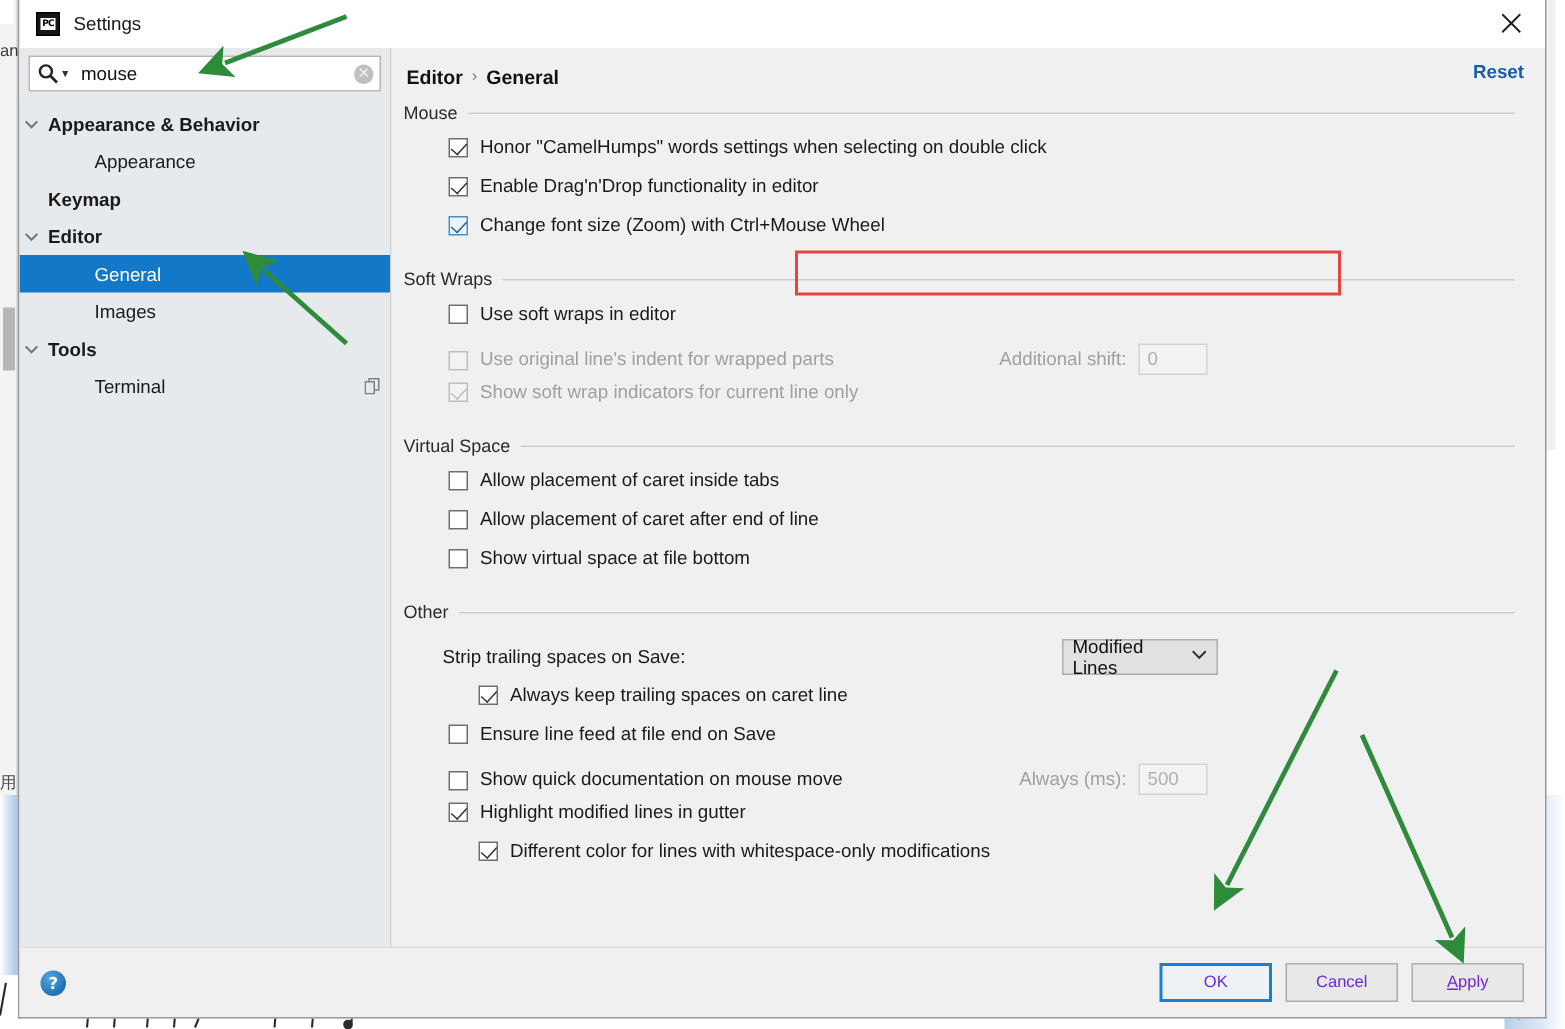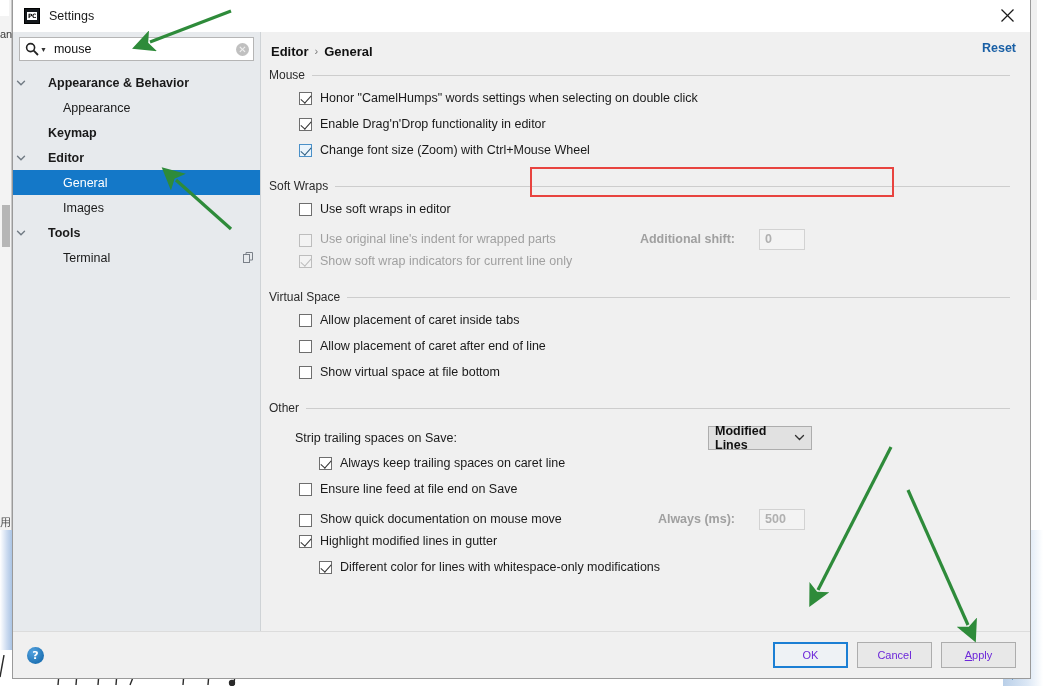--- a/index.html
+++ b/index.html
@@ -144,21 +144,21 @@
     position: relative; padding-right: 6px;
   }
   .tree-row.selected { background: #1478c8; color: #ffffff; }
   .tw {
     width: 15px; flex: 0 0 15px; display: flex;
     align-items: center; justify-content: center;
     color: #707a83;
   }
   .tree-label { white-space: nowrap; }
   .tree-row.group .tree-label { font-weight: bold; }
-  .tree-row .indent0 { margin-left: 20px; }
+  .tree-row .indent0 { margin-left: 4px; }
   .tree-row .indent1 { margin-left: 35px; }
   .row-extra-icon {
     margin-left: auto; display: flex; align-items: center;
     color: #7a8088;
   }
 
   
   .right-col {
     flex: 1 1 auto; background: #f0f0f0;
     position: relative; overflow: hidden;
@@ -213,23 +213,22 @@
   .opt-label { line-height: 19px; max-width: 350px; }
   .opt-label.wide { max-width: 400px; }
 
   .red-box {
     position: absolute;
     left: 269px; top: 135px; width: 364px; height: 30px;
     border: 2px solid #e8433f; pointer-events: none;
   }
 
   .inline-field {
-    display: flex; align-items: center; gap: 24px;
+    display: flex; align-items: center; gap: 8px;
     margin-left: auto;
-    font-weight: bold;
   }
   .field-label { font-size: 12.5px; color: #a0a0a0; }
   .text-input-ro {
     width: 46px; height: 21px; border: 1px solid #d2d2d2;
     background: #f3f3f3; color: #b0b0b0;
     font-size: 12.5px; padding: 0 5px; line-height: 19px;
     font-family: "Liberation Sans", sans-serif;
   }
   .combo {
     width: 104px; height: 24px;

